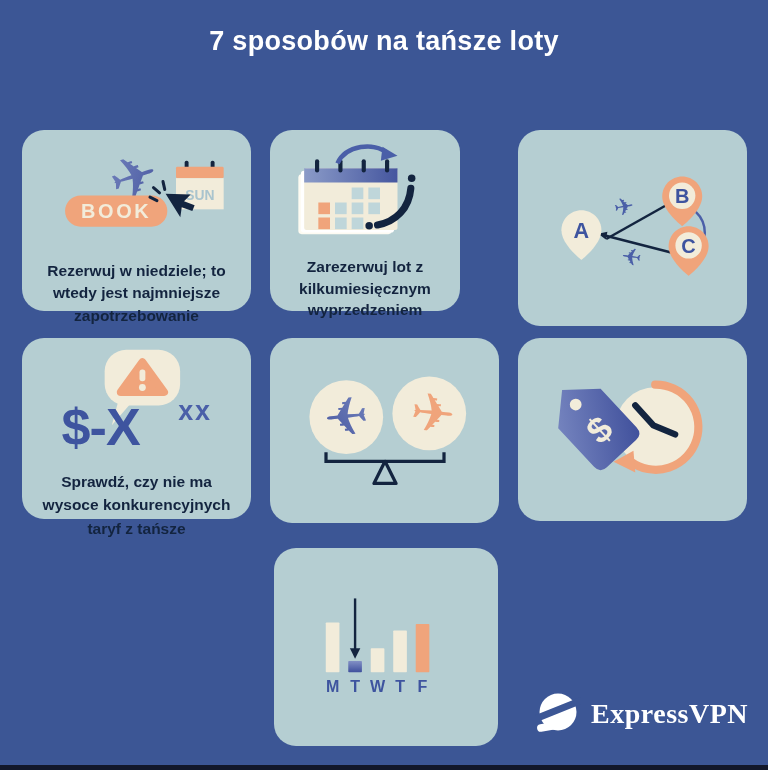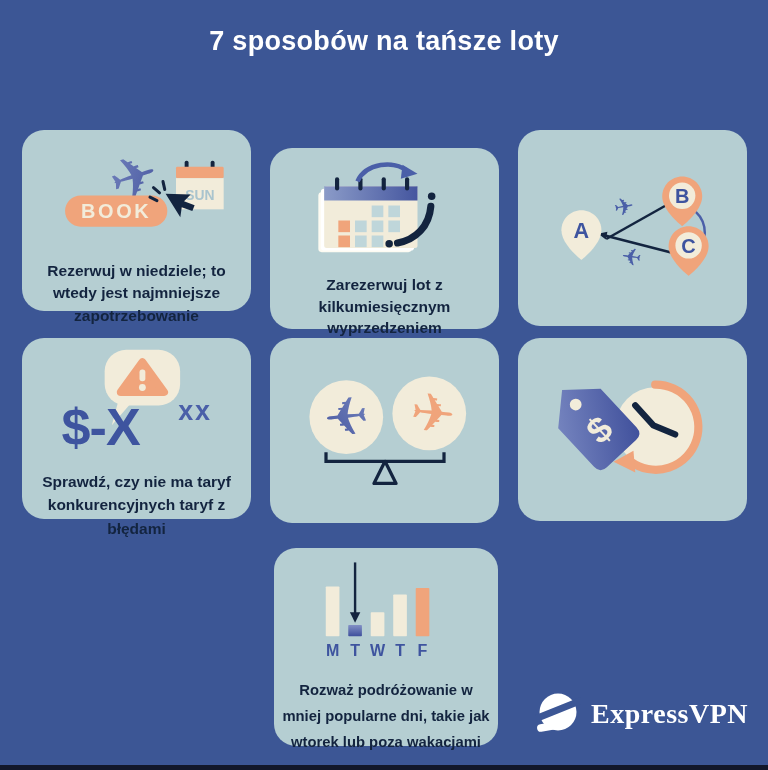--- a/index.html
+++ b/index.html
@@ -16,21 +16,21 @@
     position:absolute;background:#B5CED2;border-radius:22px;
     display:flex;flex-direction:column;align-items:center;justify-content:space-between;
     box-sizing:border-box;padding:10px 10px 12px;
   }
   .icon-wrap{flex:1;display:flex;align-items:center;justify-content:center;width:100%;}
   .card-text{
     color:#13243F;font-weight:600;font-size:15.5px;line-height:1.5;
     text-align:center;margin:16px;width:100%;
   }
   .c1{left:22px;top:130px;width:229px;height:181px;}
-  .c2{left:270px;top:148px;width:229px;height:181px;}
+  .c2{left:270px;top:130px;width:190px;height:181px;}
   .c3{left:518px;top:130px;width:229px;height:196px;}
   .c4{left:22px;top:338px;width:229px;height:181px;}
   .c5{left:270px;top:338px;width:229px;height:185px;}
   .c6{left:518px;top:338px;width:229px;height:183px;}
   .c7{left:274px;top:548px;width:224px;height:198px;padding:8px 4px 12px;}
   .c1 .card-text{line-height:1.45;}
   .c2 .card-text{line-height:1.4;}
   .c3 .card-text{line-height:1.85;font-size:15px;}
   .c7 .card-text{line-height:1.75;font-size:14.8px;}
   .logo{
@@ -161,21 +161,21 @@
         <rect x="64" y="2" width="84" height="62" rx="24" fill="#F2ECDA"></rect>
         <polygon points="80,56 98,56 72,86" fill="#F2ECDA"></polygon>
         <polygon points="106,16 130,49 82,49" fill="#F0A47B" stroke="#F0A47B" stroke-width="9" stroke-linejoin="round"></polygon>
         <rect x="102.8" y="24" width="6.5" height="13" rx="3" fill="#F2ECDA"></rect>
         <circle cx="106" cy="44" r="3.8" fill="#F2ECDA"></circle>
       </g>
       <text x="16" y="108" font-size="58" font-weight="bold" fill="#3E549F" letter-spacing="-1">$-X</text>
       <text x="146" y="80" font-size="30" font-weight="bold" fill="#4A5FA8" letter-spacing="2">xx</text>
     </svg>
   </div>
-  <p class="card-text">Sprawdź, czy nie ma taryf konkurencyjnych taryf z błędami</p>
+  <p class="card-text">Sprawdź, czy nie ma wysoce konkurencyjnych taryf z tańsze</p>
 </div>
 
 <div class="card c5">
   <div class="icon-wrap">
     <svg width="200" height="118" viewBox="0 0 200 128">
       <defs>
         <linearGradient id="planeGrad2" x1="0" y1="0" x2="1" y2="1">
           <stop offset="0" stop-color="#7585BE"></stop>
             <stop offset="1" stop-color="#44549E"></stop>
         </linearGradient>
@@ -238,21 +238,20 @@
       </g>
       <g font-size="20" font-weight="bold" fill="#3E549F" text-anchor="middle">
         <text x="28.5" y="124">M</text>
         <text x="56.5" y="124">T</text>
         <text x="84.5" y="124">W</text>
         <text x="112.5" y="124">T</text>
         <text x="140.5" y="124">F</text>
       </g>
     </svg>
   </div>
-  <p class="card-text">Rozważ podróżowanie w mniej popularne dni, takie jak wtorek lub poza wakacjami</p>
 </div>
 
 <div class="logo">
   <svg width="46" height="44" viewBox="0 0 46 44">
     <circle cx="23" cy="20" r="18.5" fill="#FFFFFF"></circle>
     <line x1="0" y1="27" x2="45" y2="9" stroke="#3C5695" stroke-width="7" stroke-linecap="round"></line>
     <rect x="2" y="31" width="22" height="7.5" rx="3.75" fill="#FFFFFF" transform="rotate(-10 13 35)"></rect>
   </svg>
   <span class="logo-text">ExpressVPN</span>
 </div>

